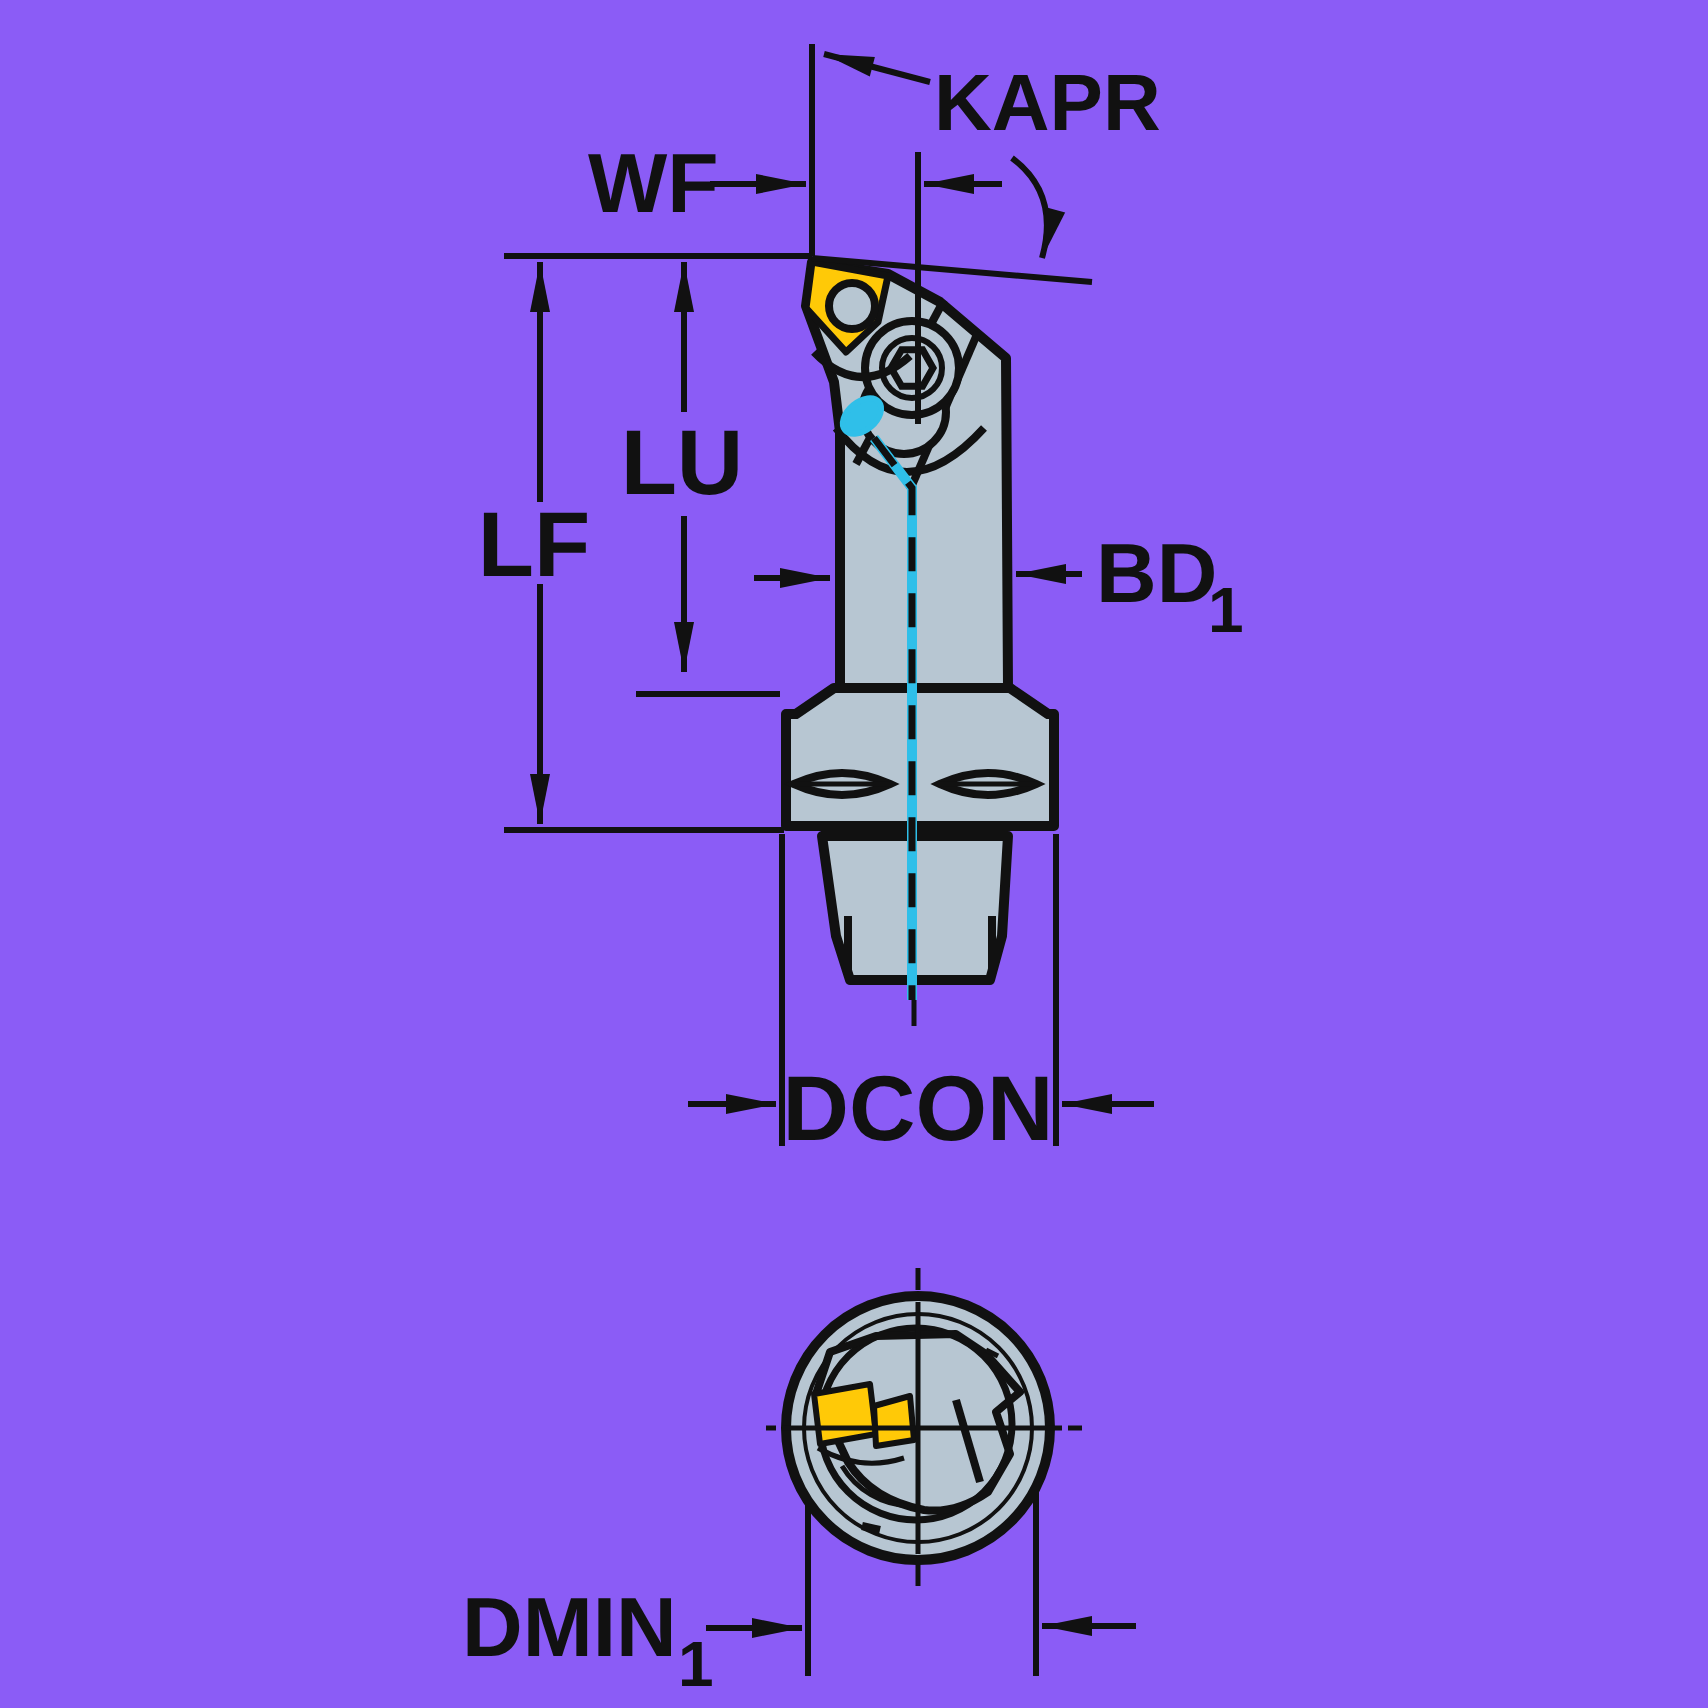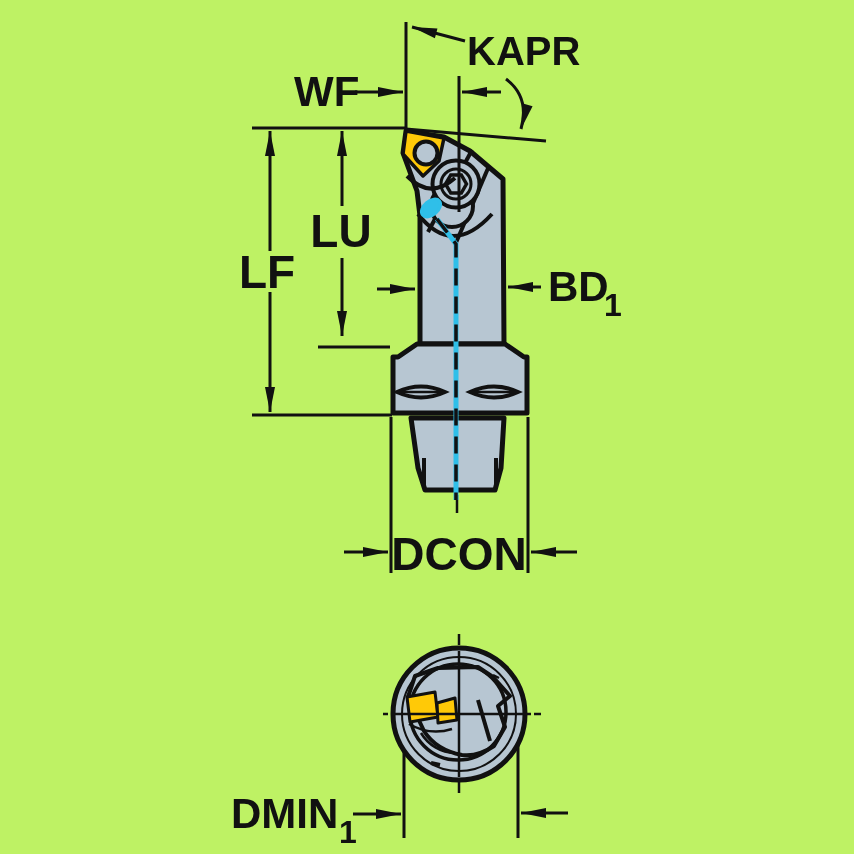--- a/index.html
+++ b/index.html
@@ -1,17 +1,17 @@
 <!DOCTYPE html>
 <html><head>
 <meta charset="utf-8">
 <style>
   html,body{margin:0;padding:0;background:#fff;}
   .canvas{
-    position:relative;width:854px;height:854px;background:#bef264;overflow:hidden;
+    position:relative;width:854px;height:854px;background:#8b5cf6;overflow:hidden;
     font-family:"Liberation Sans",sans-serif;
   }
   svg text{
     font-family:"Liberation Sans",sans-serif;
     font-weight:bold;
     fill:#111;
   }
   .dim{stroke:#111;stroke-width:3;fill:none;}
   .thin{stroke:#111;stroke-width:2.5;fill:none;}
   .outline{stroke:#111;stroke-width:5;stroke-linejoin:round;}

